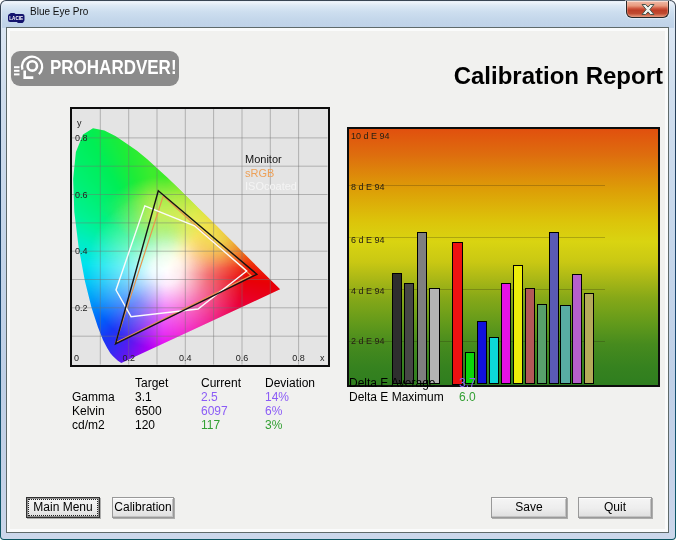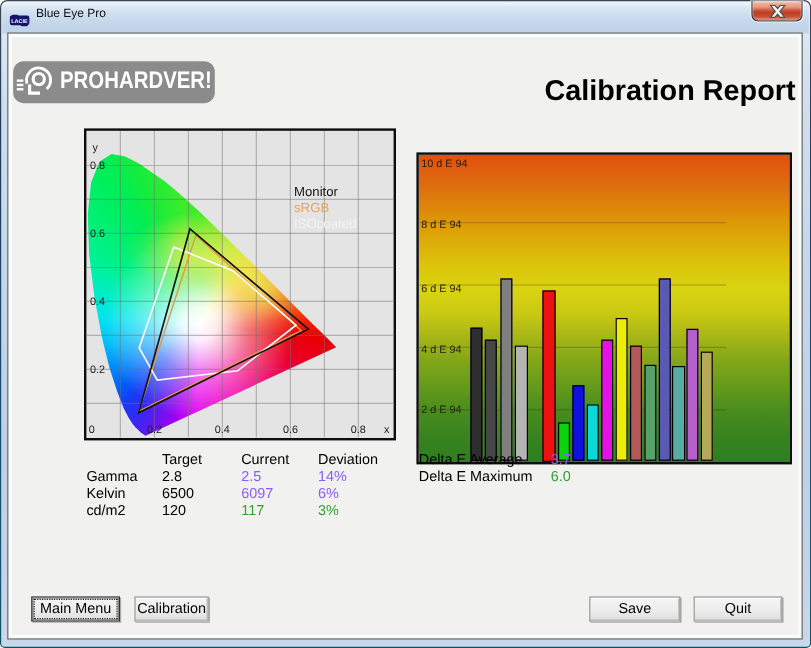--- a/index.html
+++ b/index.html
@@ -147,21 +147,21 @@
 <div class="blabel" style="top:2px">10 d E 94</div>
 <div class="blabel" style="top:53px">8 d E 94</div>
 <div class="blabel" style="top:105.5px">6 d E 94</div>
 <div class="blabel" style="top:157px">4 d E 94</div>
 <div class="blabel" style="top:206.5px">2 d E 94</div>
 </div>
 <div class="txt" style="left:128px;top:348px">Target</div>
 <div class="txt" style="left:194px;top:348px">Current</div>
 <div class="txt" style="left:258px;top:348px">Deviation</div>
 <div class="txt" style="left:65px;top:362px">Gamma</div>
-<div class="txt" style="left:128px;top:362px">2.8</div>
+<div class="txt" style="left:128px;top:362px">3.1</div>
 <div class="txt orange" style="left:194px;top:362px">2.5</div>
 <div class="txt orange" style="left:258px;top:362px">14%</div>
 <div class="txt" style="left:65px;top:376px">Kelvin</div>
 <div class="txt" style="left:128px;top:376px">6500</div>
 <div class="txt orange" style="left:194px;top:376px">6097</div>
 <div class="txt orange" style="left:258px;top:376px">6%</div>
 <div class="txt" style="left:65px;top:390px">cd/m2</div>
 <div class="txt" style="left:128px;top:390px">120</div>
 <div class="txt green" style="left:194px;top:390px">117</div>
 <div class="txt green" style="left:258px;top:390px">3%</div>

